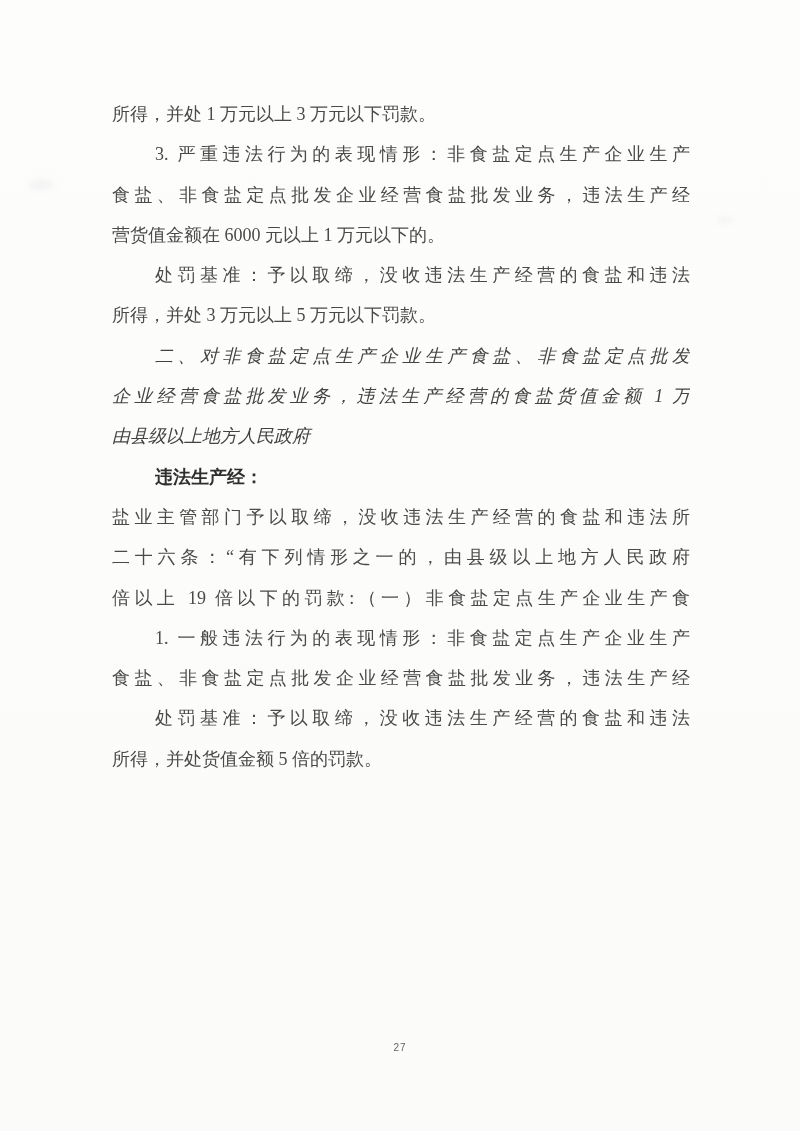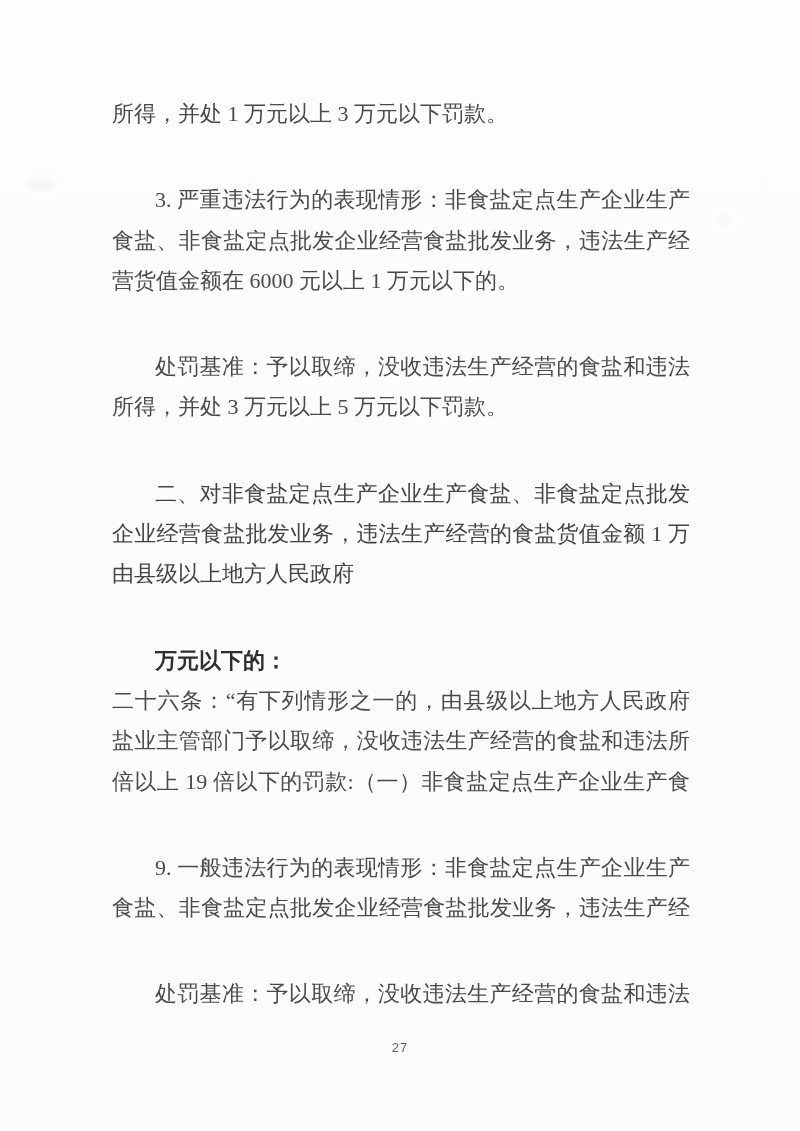--- a/index.html
+++ b/index.html
@@ -17,52 +17,52 @@
   }
   .content {
     position: absolute;
     left: 112px;
     top: 94px;
     width: 578px;
   }
   .line {
     height: 40.3px;
     line-height: 40.3px;
-    font-size: 22px;
+    font-size: 18px;
     color: #4a4a48;
     text-align: justify;
     text-align-last: justify;
     text-justify: inter-character;
     white-space: normal;
     overflow: hidden;
   }
   .noju {
     text-align-last: left;
   }
   .indent {
     text-indent: 43px;
-    margin-top: 46px;
   }
   .bold {
     font-weight: bold;
     color: #2e2e2c;
   }
   .kai {
+    font-style: italic;
     color: #434341;
   }
   .pagenum {
     position: absolute;
     left: 0;
     right: 0;
     top: 1038px;
     height: 20px;
     line-height: 20px;
     text-align: center;
     font-family: "Liberation Sans", "DejaVu Sans", sans-serif;
-    font-size: 13px;
+    font-size: 10px;
     color: #636363;
     letter-spacing: 1px;
   }
   .smudge {
     position: absolute;
     border-radius: 50%;
     filter: blur(3px);
   }
   .smudge-left {
     left: 28px; top: 180px; width: 26px; height: 10px;
@@ -84,24 +84,25 @@
   <div class="content">
     <div class="line noju">所得，并处 1 万元以上 3 万元以下罚款。</div>
     <div class="line indent">3. 严重违法行为的表现情形：非食盐定点生产企业生产</div>
     <div class="line">食盐、非食盐定点批发企业经营食盐批发业务，违法生产经</div>
     <div class="line noju">营货值金额在 6000 元以上 1 万元以下的。</div>
     <div class="line indent">处罚基准：予以取缔，没收违法生产经营的食盐和违法</div>
     <div class="line noju">所得，并处 3 万元以上 5 万元以下罚款。</div>
     <div class="line indent kai">二、对非食盐定点生产企业生产食盐、非食盐定点批发</div>
     <div class="line kai">企业经营食盐批发业务，违法生产经营的食盐货值金额 1 万</div>
     <div class="line noju kai">由县级以上地方人民政府</div>
-    <div class="line indent noju bold">万元以下的：</div>
+    <div class="line indent noju bold">违法生产经：</div>
+    <div class="line">盐业主管部门予以取缔，没收违法生产经营的食盐和违法所</div>
     <div class="line">二十六条：“有下列情形之一的，由县级以上地方人民政府</div>
-    <div class="line">盐业主管部门予以取缔，没收违法生产经营的食盐和违法所</div>
     <div class="line">倍以上 19 倍以下的罚款:（一）非食盐定点生产企业生产食</div>
-    <div class="line indent">9. 一般违法行为的表现情形：非食盐定点生产企业生产</div>
+    <div class="line indent">1. 一般违法行为的表现情形：非食盐定点生产企业生产</div>
     <div class="line">食盐、非食盐定点批发企业经营食盐批发业务，违法生产经</div>
     <div class="line indent">处罚基准：予以取缔，没收违法生产经营的食盐和违法</div>
+    <div class="line noju">所得，并处货值金额 5 倍的罚款。</div>
   </div>
 
   <div class="pagenum">27</div>
 
 </div>
 
 </body></html>

